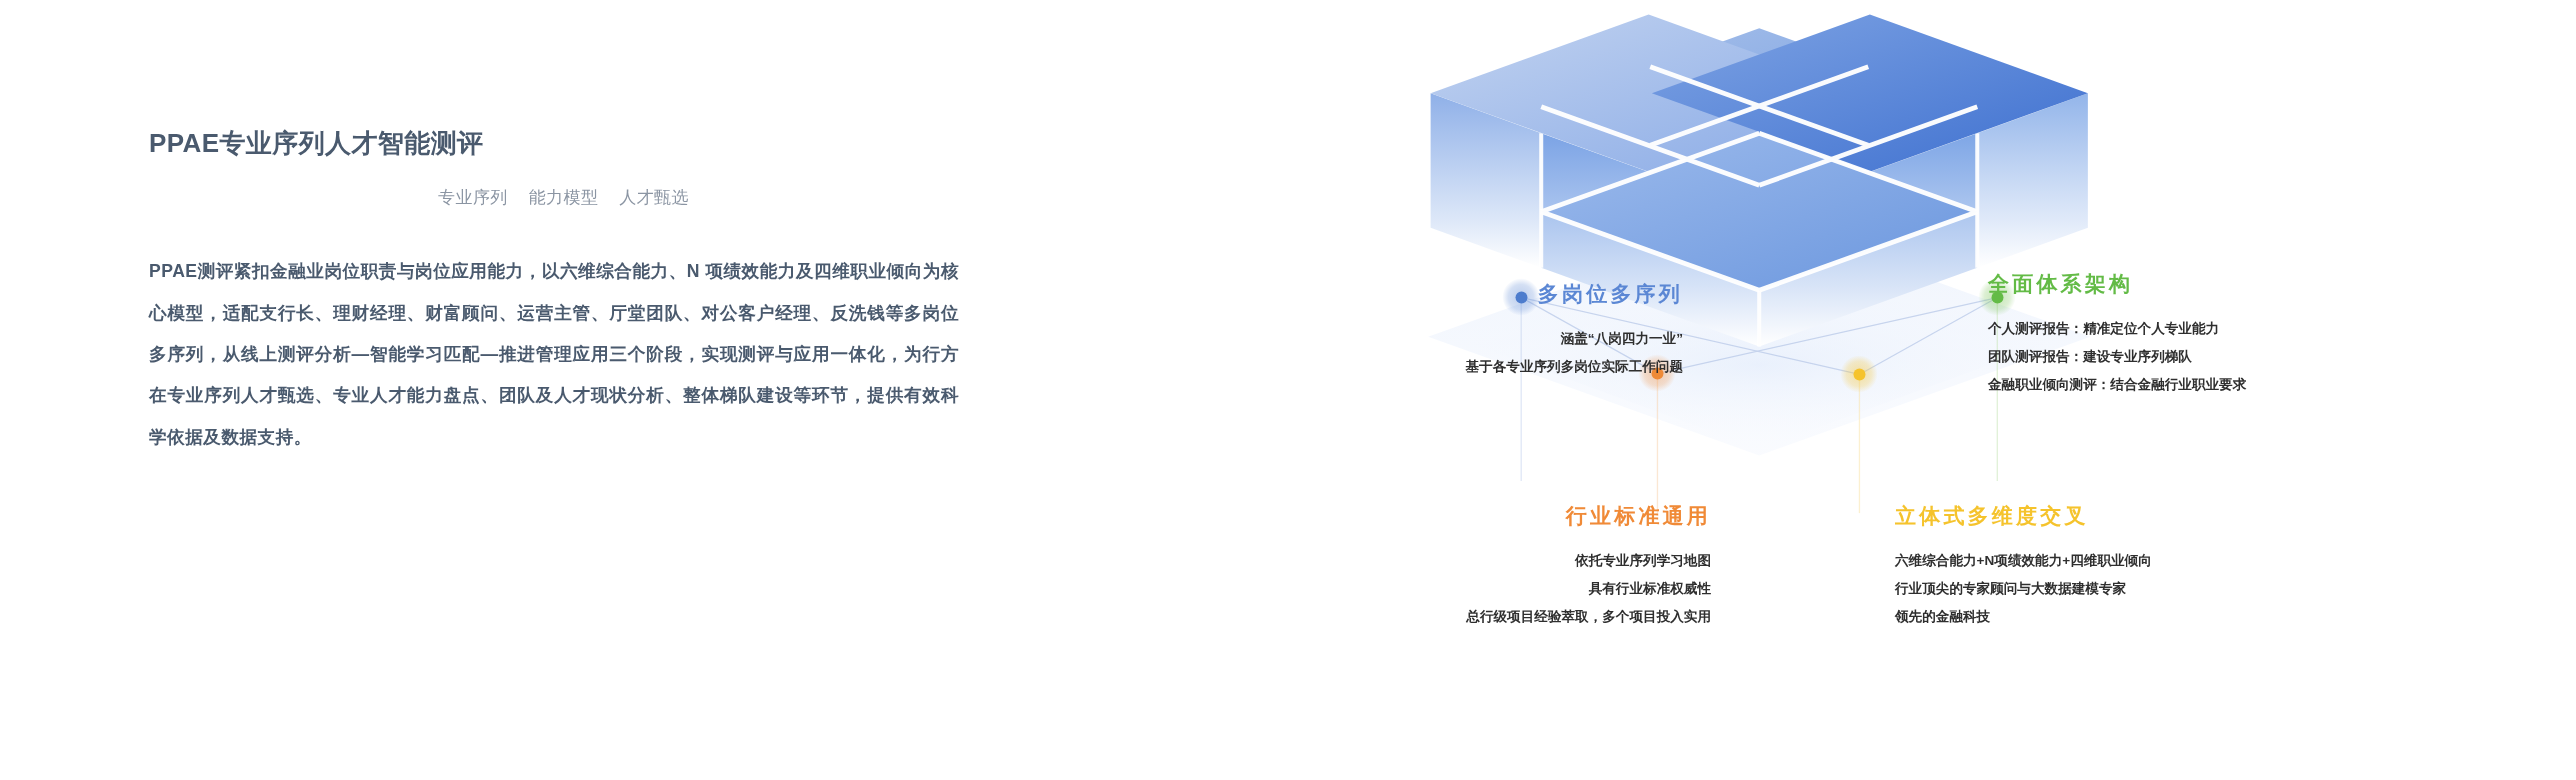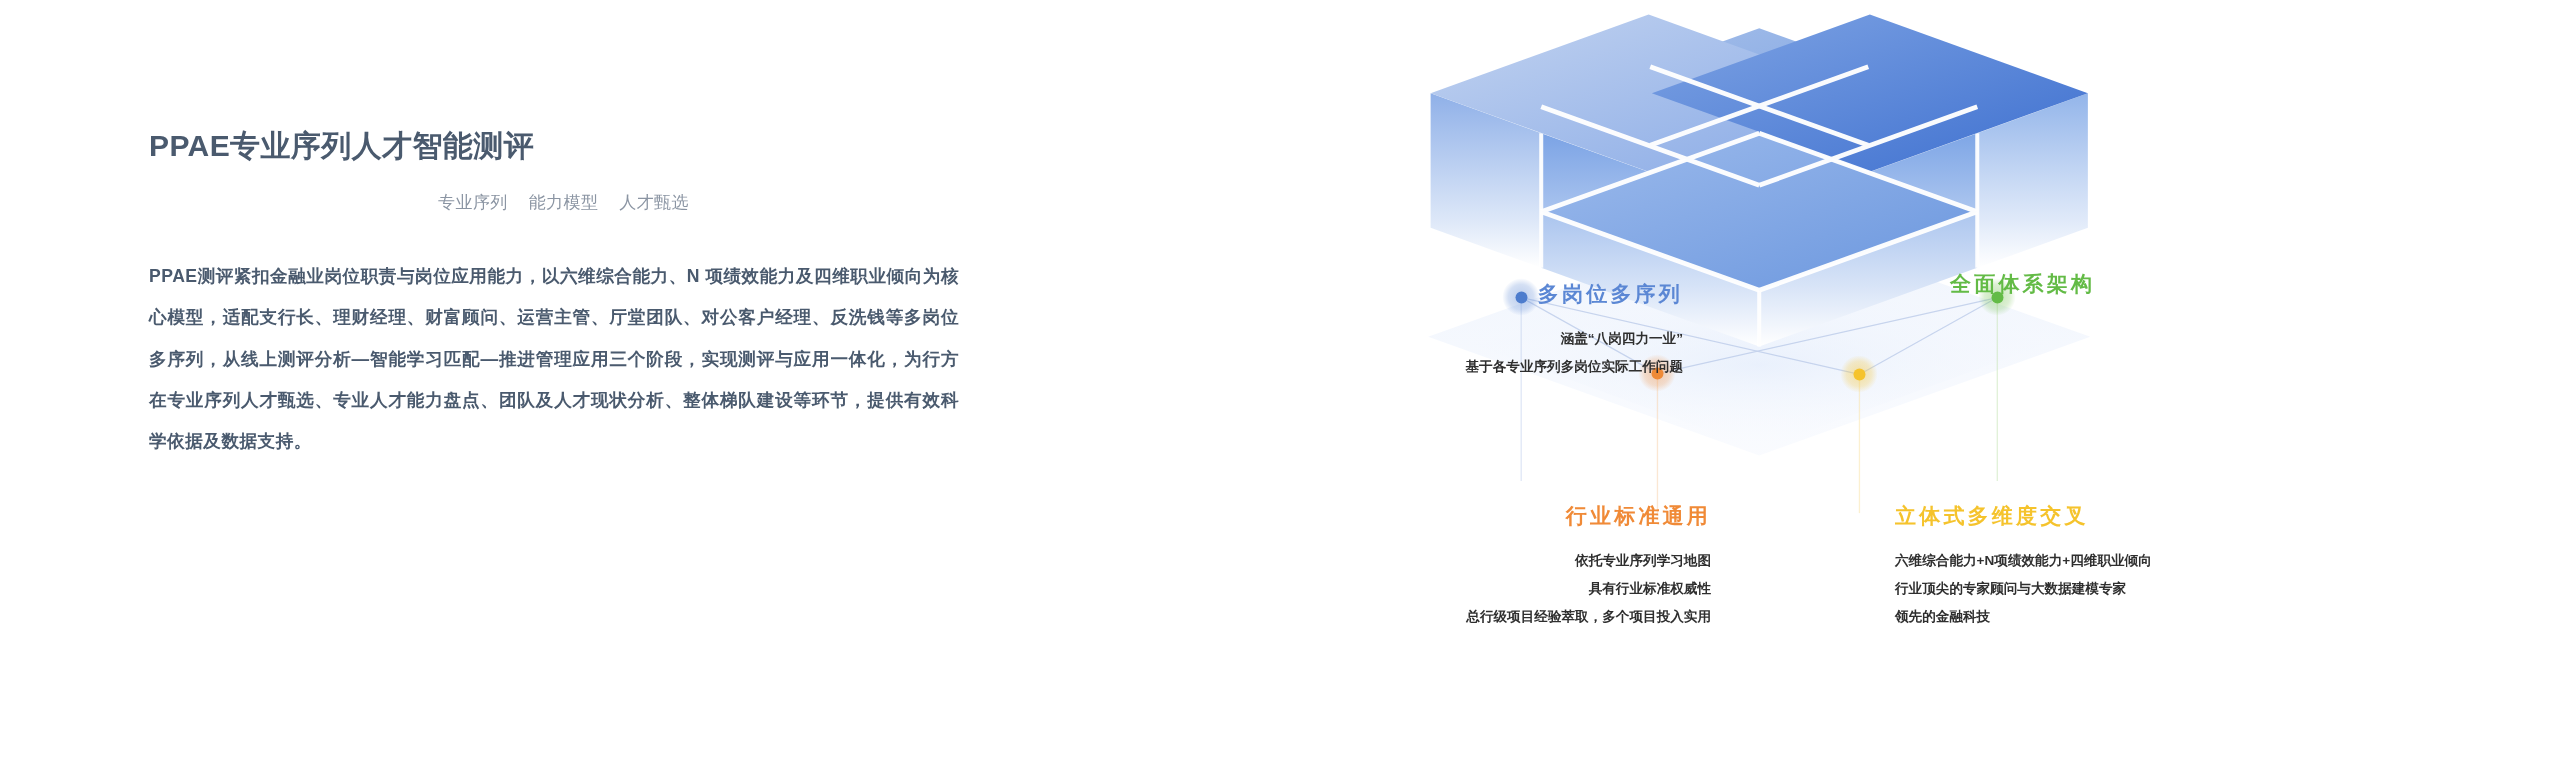--- a/index.html
+++ b/index.html
@@ -2,21 +2,21 @@
 <html style="font-size:13px"><head>
 <meta charset="utf-8">
 <style>
   html,body{margin:0;padding:0;background:#ffffff;}
   body{width:2576px;height:781px;position:relative;overflow:hidden;
        font-family:"Liberation Sans","DejaVu Sans",sans-serif;
        -webkit-font-smoothing:antialiased;}
 
   
   #left-column{position:absolute;left:149px;top:128px;width:850px;}
-  #page-title{font-size:30px;font-weight:700;color:#4a5a6e;letter-spacing:0.4px;
+  #page-title{font-size:26px;font-weight:700;color:#4a5a6e;letter-spacing:0.4px;
               line-height:1.2;margin:0;}
   #tag-row{margin-top:27px;display:flex;gap:0;color:#8b95a3;font-size:17px;
            letter-spacing:0.4px;justify-content:center;}
   #tag-row span{margin-right:21px;}
   #body-paragraph{margin-top:42px;width:810px;color:#4a5a6e;font-size:17.6px;
                   font-weight:700;line-height:2.35;text-align:justify;
                   text-justify:inter-ideograph;letter-spacing:0.5px;}
 
   
   #graphic-stage{position:absolute;left:1106px;top:0;width:1470px;height:781px;}
@@ -28,21 +28,21 @@
   .callout-heading{font-size:21px;font-weight:700;letter-spacing:3.2px;
                    line-height:1.25;margin:0 0 17.6px 0;white-space:nowrap;}
   .callout-lines{font-size:13.6px;font-weight:700;color:#2f2f2f;line-height:2.05;
                  white-space:nowrap;}
   .callout.align-right{text-align:right;}
   .callout.align-left{text-align:left;}
 
   #callout-multi-role{left:124px;top:281px;width:453px;}
   #callout-multi-role .callout-heading{color:#5b87d4;}
 
-  #callout-full-system{left:844px;top:271px;width:481px;}
+  #callout-full-system{left:882px;top:271px;width:481px;}
   #callout-full-system .callout-heading{color:#63bb46;}
 
   #callout-industry-standard{left:220px;top:503px;width:385px;}
   #callout-industry-standard .callout-heading{color:#f08a37;}
 
   #callout-multi-dimension{left:789px;top:503px;width:449px;}
   #callout-multi-dimension .callout-heading{color:#f5c32c;}
 
   
   .node-dot{position:absolute;width:37px;height:37px;border-radius:50%;
@@ -191,20 +191,25 @@
   <div class="callout align-right" id="callout-multi-role">
     <div class="callout-heading">多岗位多序列</div>
     <div class="callout-lines">
       <div>涵盖“八岗四力一业”</div>
       <div>基于各专业序列多岗位实际工作问题</div>
     </div>
   </div>
 
   <div class="callout align-left" id="callout-full-system">
     <div class="callout-heading">全面体系架构</div>
+    <div class="callout-lines">
+      <div>个人测评报告：精准定位个人专业能力</div>
+      <div>团队测评报告：建设专业序列梯队</div>
+      <div>金融职业倾向测评：结合金融行业职业要求</div>
+    </div>
   </div>
 
   <div class="callout align-right" id="callout-industry-standard">
     <div class="callout-heading">行业标准通用</div>
     <div class="callout-lines">
       <div>依托专业序列学习地图</div>
       <div>具有行业标准权威性</div>
       <div>总行级项目经验萃取，多个项目投入实用</div>
     </div>
   </div>

